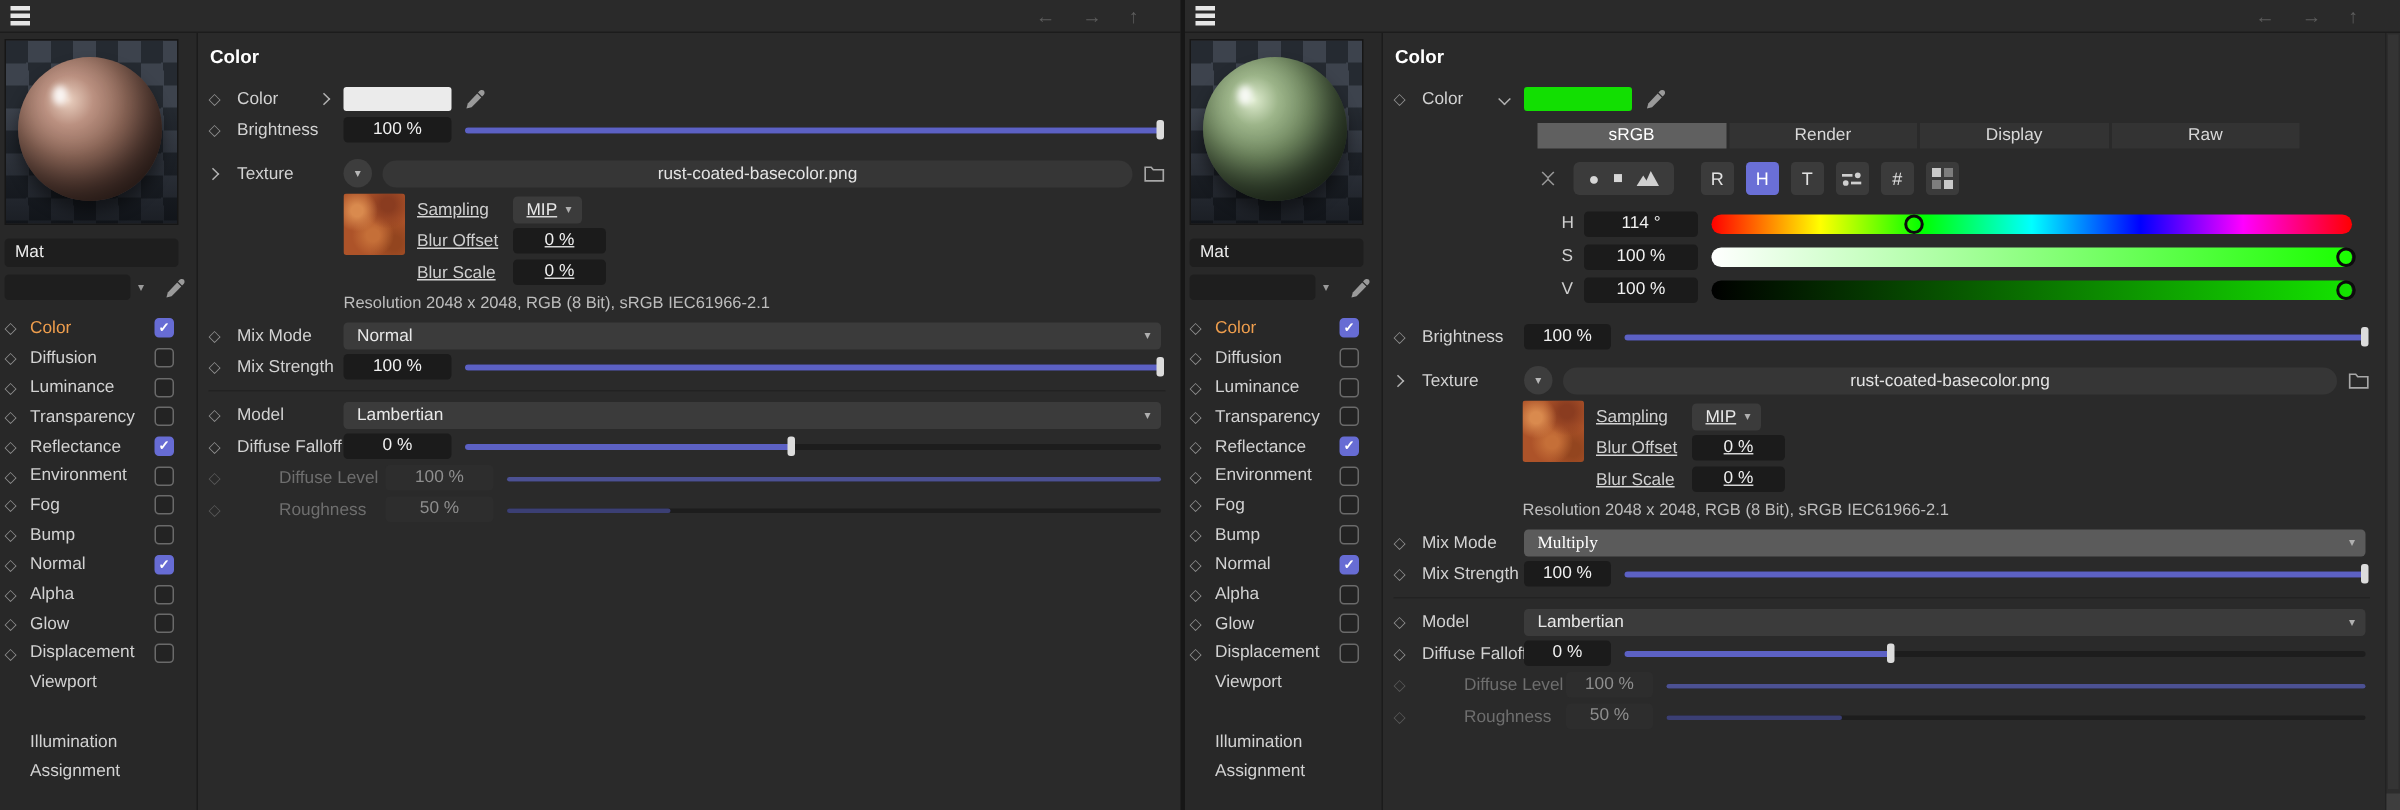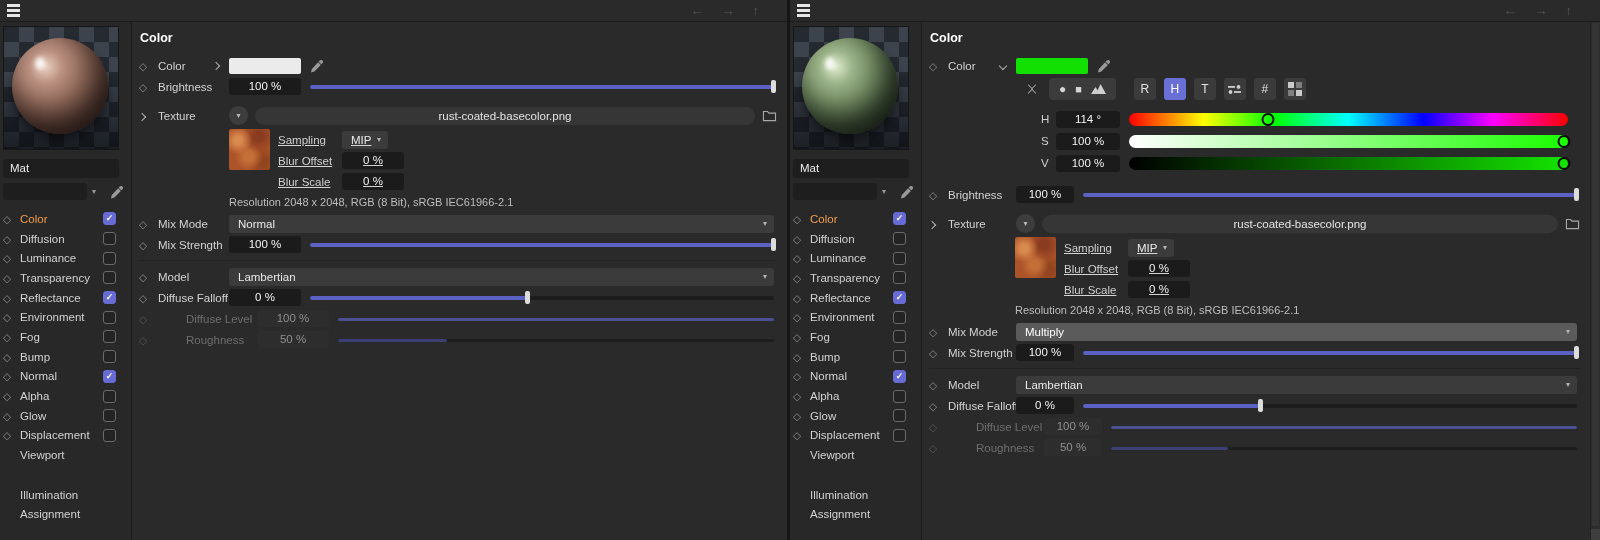--- a/index.html
+++ b/index.html
@@ -81,21 +81,21 @@
   .slider .fill{position:absolute;left:0;top:5px;height:4px;background:var(--accent-blue,#5c61c4);border-radius:2px;}
   .slider .handle{position:absolute;top:0;width:5px;height:13px;background:#dcdcdc;border-radius:2px;transform:translateX(-60%);}
   .slider.muted .track{top:5.5px;height:3px;}
   .slider.muted .fill{top:5.5px;height:3px;background:#4c5193;}
   .slider.muted.dim .fill{background:#3b3f74;}
 
   
   .dropdown{flex:1;height:18px;background:#3b3b3b;border-radius:3px;position:relative;
         line-height:18px;padding-left:9px;color:#e8e8e8;margin-right:3px;box-sizing:border-box;}
   .dropdown .dcaret{position:absolute;right:7px;top:5px;color:#b0b0b0;font-size:8px;line-height:1;}
-  .dropdown.hl{background:#5b5b5b;color:#fff;}
+  .dropdown.hl{background:#5b5b5b;color:#fff;font-family:Liberation Serif, serif;}
   .dropdown.small{flex:none;width:46px;}
   .circ-btn{width:19px;height:19px;border-radius:50%;background:#3d3d3d;display:flex;align-items:center;
         justify-content:center;color:#b8b8b8;font-size:8px;flex:none;}
   .tex-pill{flex:1;height:18px;background:#363636;border-radius:9px;text-align:center;line-height:18px;
         color:#e3e3e3;margin:0 7px;overflow:hidden;white-space:nowrap;}
   .folder{display:flex;align-items:center;flex:none;}
   .tex-detail{display:flex;margin:3px 0 0 90px;}
   .pright .tex-detail{margin-left:86px;}
   .thumb{width:41px;height:41px;border-radius:2px;margin-right:8px;flex:none;
     background:radial-gradient(circle at 22% 28%, #d98a4e 0 9%, rgba(0,0,0,0) 32%),
@@ -123,21 +123,21 @@
   .glyph-circle{font-size:12px;line-height:1;}
   .glyph-square{font-size:11px;line-height:1;}
   .tbtn{width:22px;height:22px;border-radius:3px;background:#3b3b3b;color:#e2e2e2;display:flex;
         align-items:center;justify-content:center;font-size:12px;cursor:pointer;flex:none;}
   .tbtn.sel{background:#6a6fd6;color:#fff;}
   .sw-grid{display:grid;grid-template-columns:6px 6px;gap:2px;}
   .sw-grid i{width:6px;height:6px;background:#c9c9c9;}
   .sw-grid i:nth-child(2),.sw-grid i:nth-child(3){background:#7e7e7e;}
   .hsv-row{display:flex;align-items:center;height:18px;margin:0 0 4px 112px;}
   .hsv-label{width:15px;color:#cfcfcf;}
-  .hsv-row .vfield{width:64px;}
+  .hsv-row .vfield{width:76px;}
   .gslider{flex:1;margin:0 12px 0 9px;position:relative;height:13px;border-radius:7px;}
   .gslider.hue{background:linear-gradient(to right,#f00,#ff0 17%,#0f0 33%,#0ff 50%,#00f 67%,#f0f 83%,#f00);}
   .gslider.sat{background:linear-gradient(to right,#fff,var(--picker-green,#1aff00));}
   .gslider.val{background:linear-gradient(to right,#000,#14e400);}
   .ghandle{position:absolute;top:0;width:13px;height:13px;border:2.6px solid #0c0c0c;border-radius:50%;
         box-sizing:border-box;transform:translateX(-50%);}
 
   
   .vscroll{width:9px;background:#2c2c2c;border-left:1px solid #222;position:relative;flex:none;}
   .vscroll .sthumb{position:absolute;top:1px;left:1px;right:1px;bottom:14px;background:#343434;}
@@ -523,20 +523,35 @@
             </span>
           <div class="swatch" style="background: rgb(18, 223, 2);"></div>
           <span class="dropper">
             <svg width="14" height="14" viewBox="0 0 16 16">
                 <path d="M12.6 1.1a2.2 2.2 0 0 1 2.3 2.3c0 .6-.3 1.1-.7 1.5l-1.2 1.2-3.1-3.1 1.2-1.2c.4-.4.9-.7 1.5-.7z" fill="#9a9a9a"></path>
                 <path d="M9.3 3.8l3.1 3.1-7.4 7.4-3.9 1 1-3.9z" fill="#9a9a9a"></path>
               </svg>
           </span>
         </div>
 
+        <div class="tabs">
+
+        <div class="tab selected">
+              <span>sRGB</span>
+            </div>
+            <div class="tab">
+              <span>Render</span>
+            </div>
+            <div class="tab">
+              <span>Display</span>
+            </div>
+            <div class="tab">
+              <span>Raw</span>
+            </div>
+          </div>
 
         <div class="icon-row">
           <span class="vcol">
             <span class="chev d"></span>
               <span class="chev u"></span>
           </span>
           <div class="tool-group">
             <span class="glyph-circle">●</span>
             <span class="glyph-square">■</span>
             <span>

